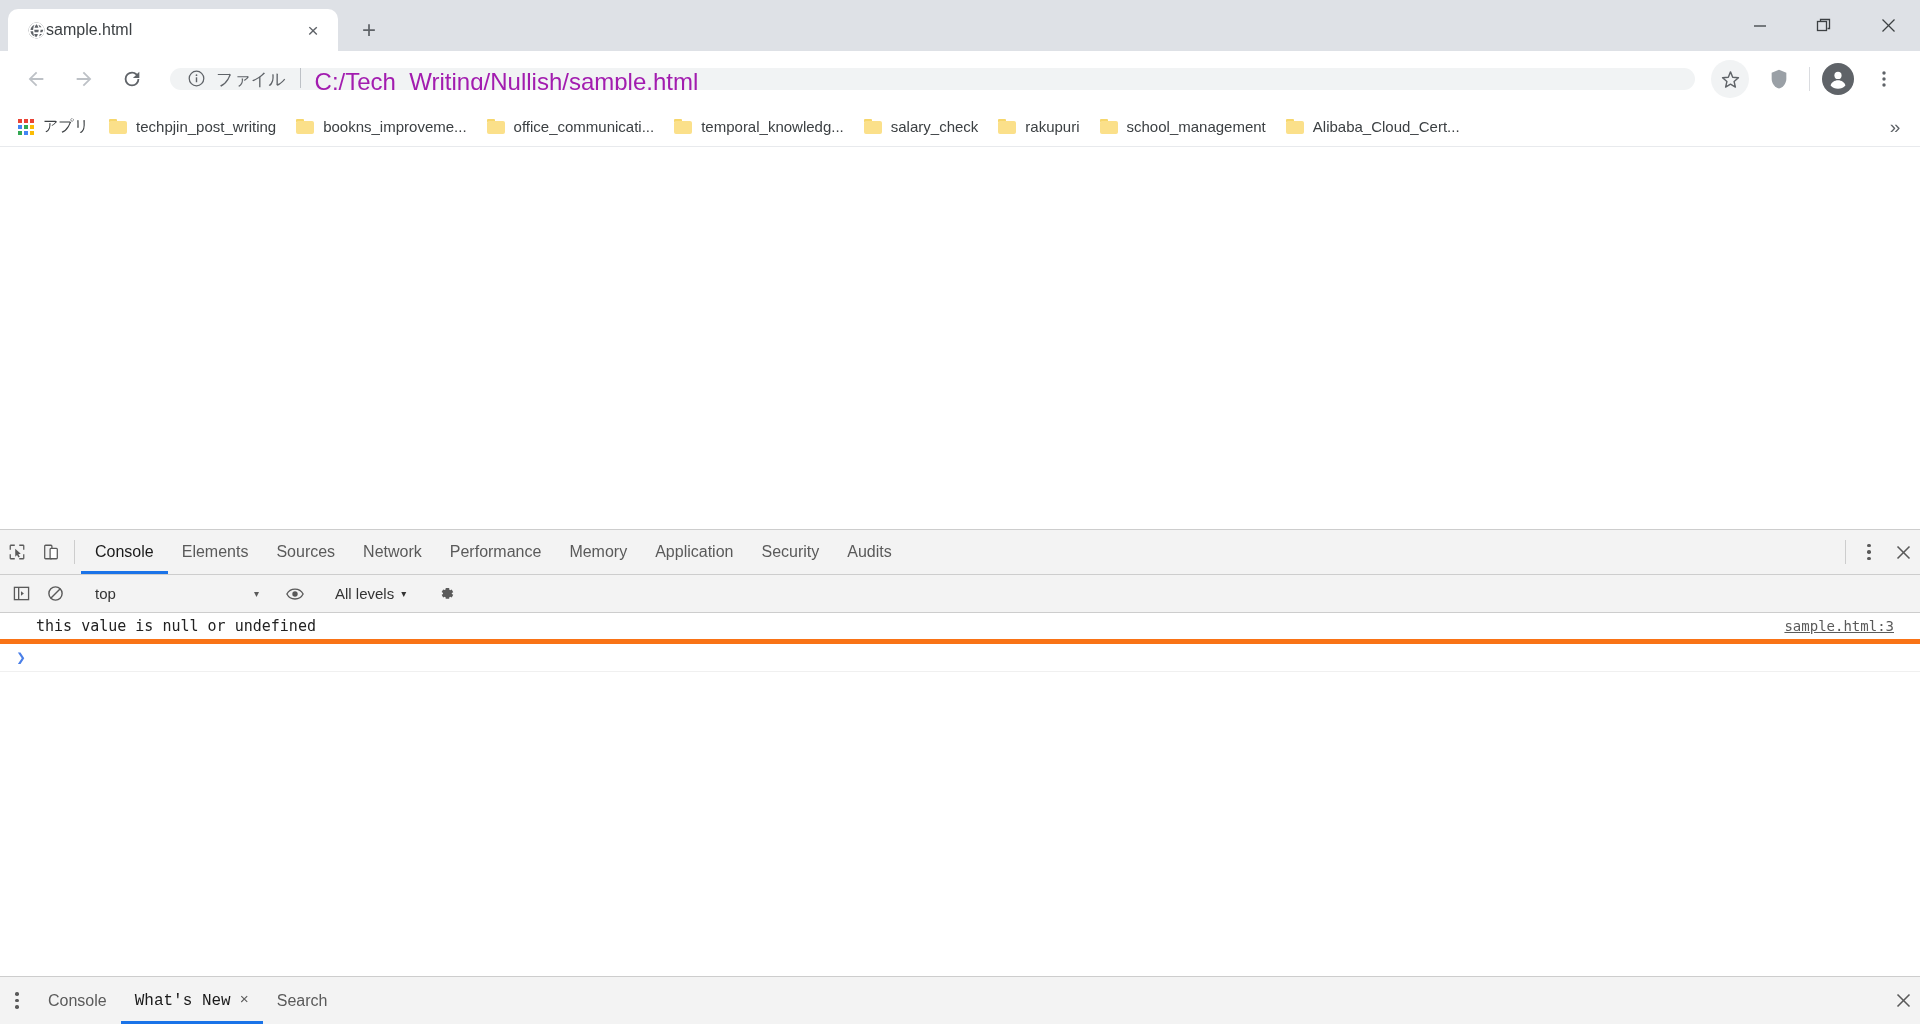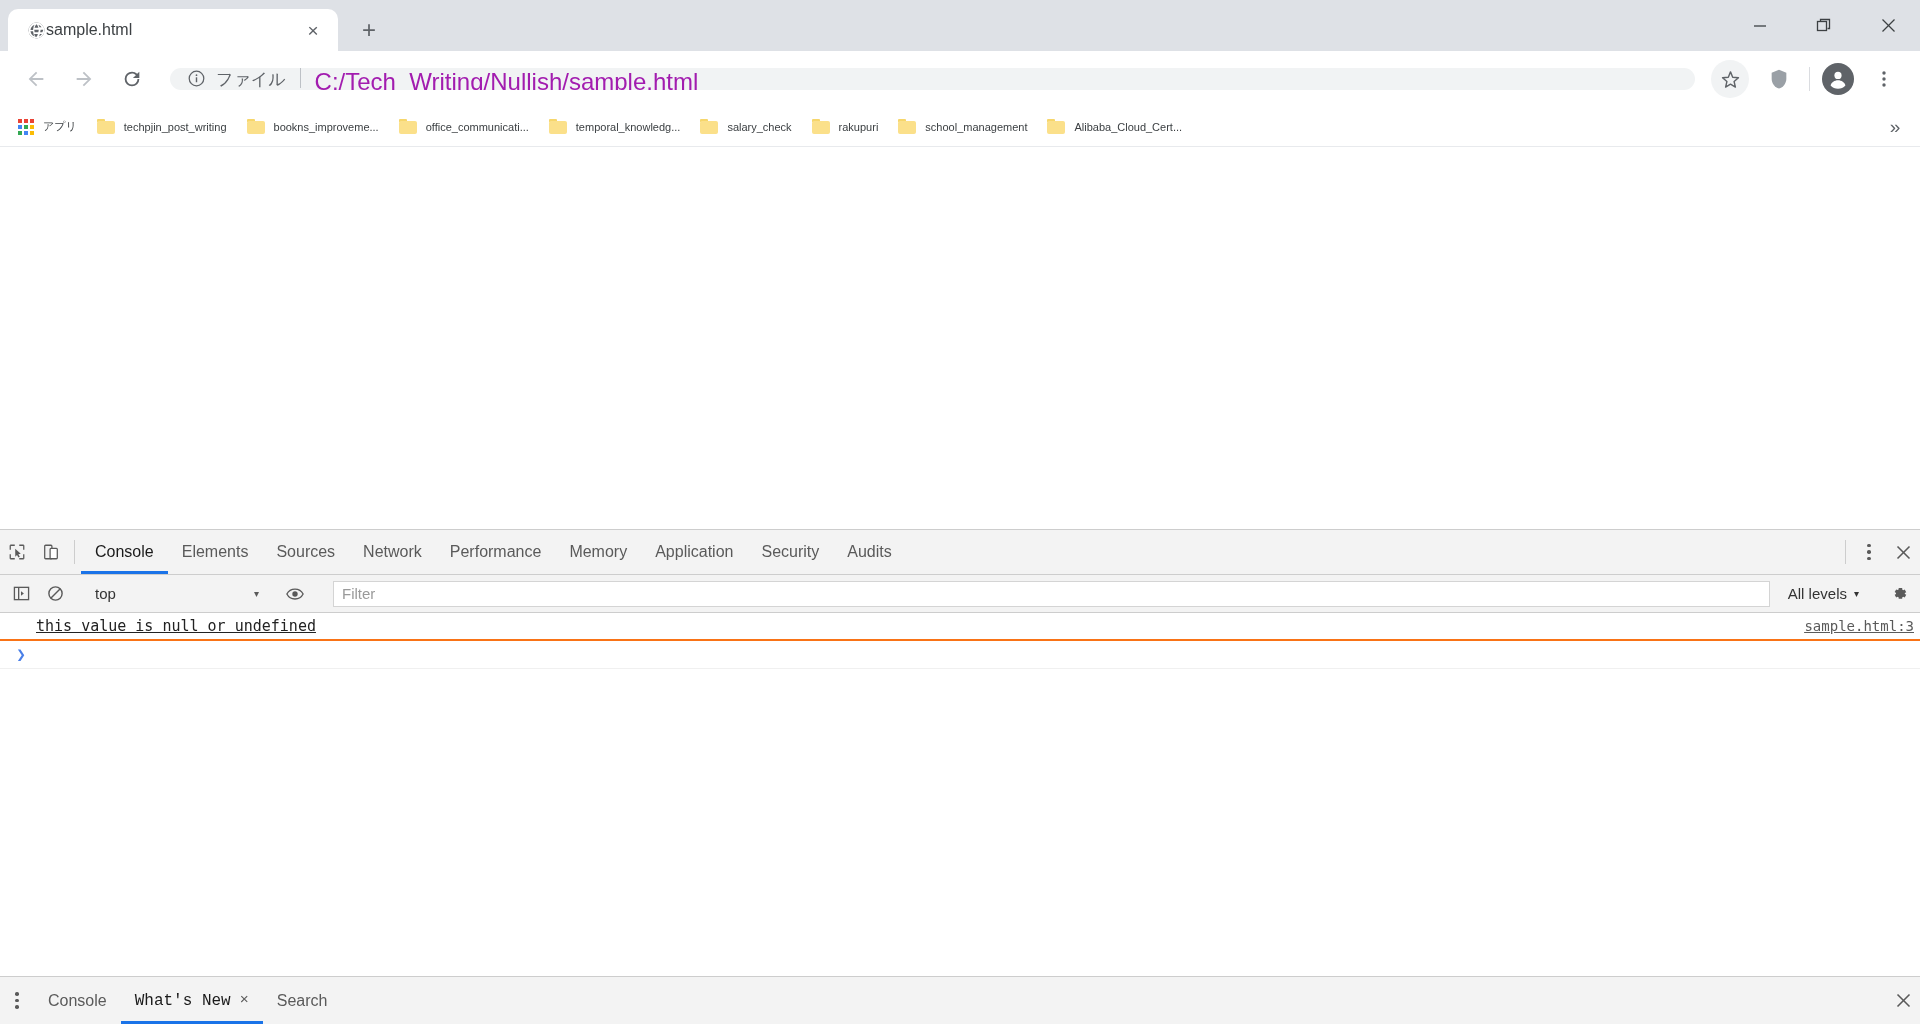--- a/index.html
+++ b/index.html
@@ -162,21 +162,21 @@
   }
   .bm {
     display: flex;
     align-items: center;
     padding: 4px 10px;
     border-radius: 4px;
     white-space: nowrap;
     flex: none;
   }
   .bm-label {
-    font-size: 11px;
+    font-size: 15px;
     color: #3c4043;
     margin-left: 9px;
   }
   .folder-icon {
     width: 18px; height: 15px;
     flex: none;
     position: relative;
   }
   .folder-icon::before {
     content: "";
@@ -313,27 +313,26 @@
 
   .console-body {
     flex: 1;
     overflow: hidden;
     background: #ffffff;
     min-height: 0;
   }
   .console-msg {
     display: flex;
     align-items: center;
-    padding: 4px 6px 4px 36px;
-    border-bottom: 2px solid #f97316;
+    padding: 4px 26px 4px 36px;
+    border-bottom: 5px solid #f97316;
     font-family: "DejaVu Sans Mono", "Liberation Mono", monospace;
     font-size: 15px;
     color: #222;
     min-height: 28px;
-    text-decoration: underline;
   }
   .console-msg .text { flex: 1; }
   .console-msg .src {
     color: #5a5a5a;
     text-decoration: underline;
     font-size: 14px;
     white-space: nowrap;
     margin-left: 4px;
   }
   .console-prompt {
@@ -625,21 +624,20 @@
         <span class="caret">▾</span>
       </div>
       <div class="dt-vsep"></div>
       <div class="cb-icon">
         <svg width="18" height="18" viewBox="0 0 20 20">
           <path d="M10 4.5C5.8 4.5 2.4 7.2 1 10c1.4 2.8 4.8 5.5 9 5.5s7.6-2.7 9-5.5c-1.4-2.8-4.8-5.5-9-5.5z" fill="none" stroke="#5a5a5a" stroke-width="1.5"></path>
           <circle cx="10" cy="10" r="3" fill="#5a5a5a"></circle>
         </svg>
       </div>
       <div class="dt-vsep"></div>
-      <input class="filter-input" type="text" placeholder="Filter" style="">
       <div class="levels">
         <span>All levels</span>
         <span class="caret">▾</span>
       </div>
       <div class="dt-vsep"></div>
       <div class="cb-icon">
         <svg width="19" height="19" viewBox="0 0 20 20">
           <path d="M10 6.6A3.4 3.4 0 1010 13.4 3.4 3.4 0 0010 6.6zm0 5a1.6 1.6 0 110-3.2 1.6 1.6 0 010 3.2z" fill="#5a5a5a"></path>
           <path d="M17.1 11.4l-1.5-.9a5.9 5.9 0 000-1l1.5-.9-1.6-2.8-1.6.7a6 6 0 00-.9-.5l-.2-1.7H9.2L9 5.9a6 6 0 00-.9.5l-1.6-.7-1.6 2.8 1.5.9a5.9 5.9 0 000 1l-1.5.9 1.6 2.8 1.6-.7c.3.2.6.4.9.5l.2 1.7h3.6l.2-1.7c.3-.1.6-.3.9-.5l1.6.7z" fill="#5a5a5a"></path>
         </svg>

